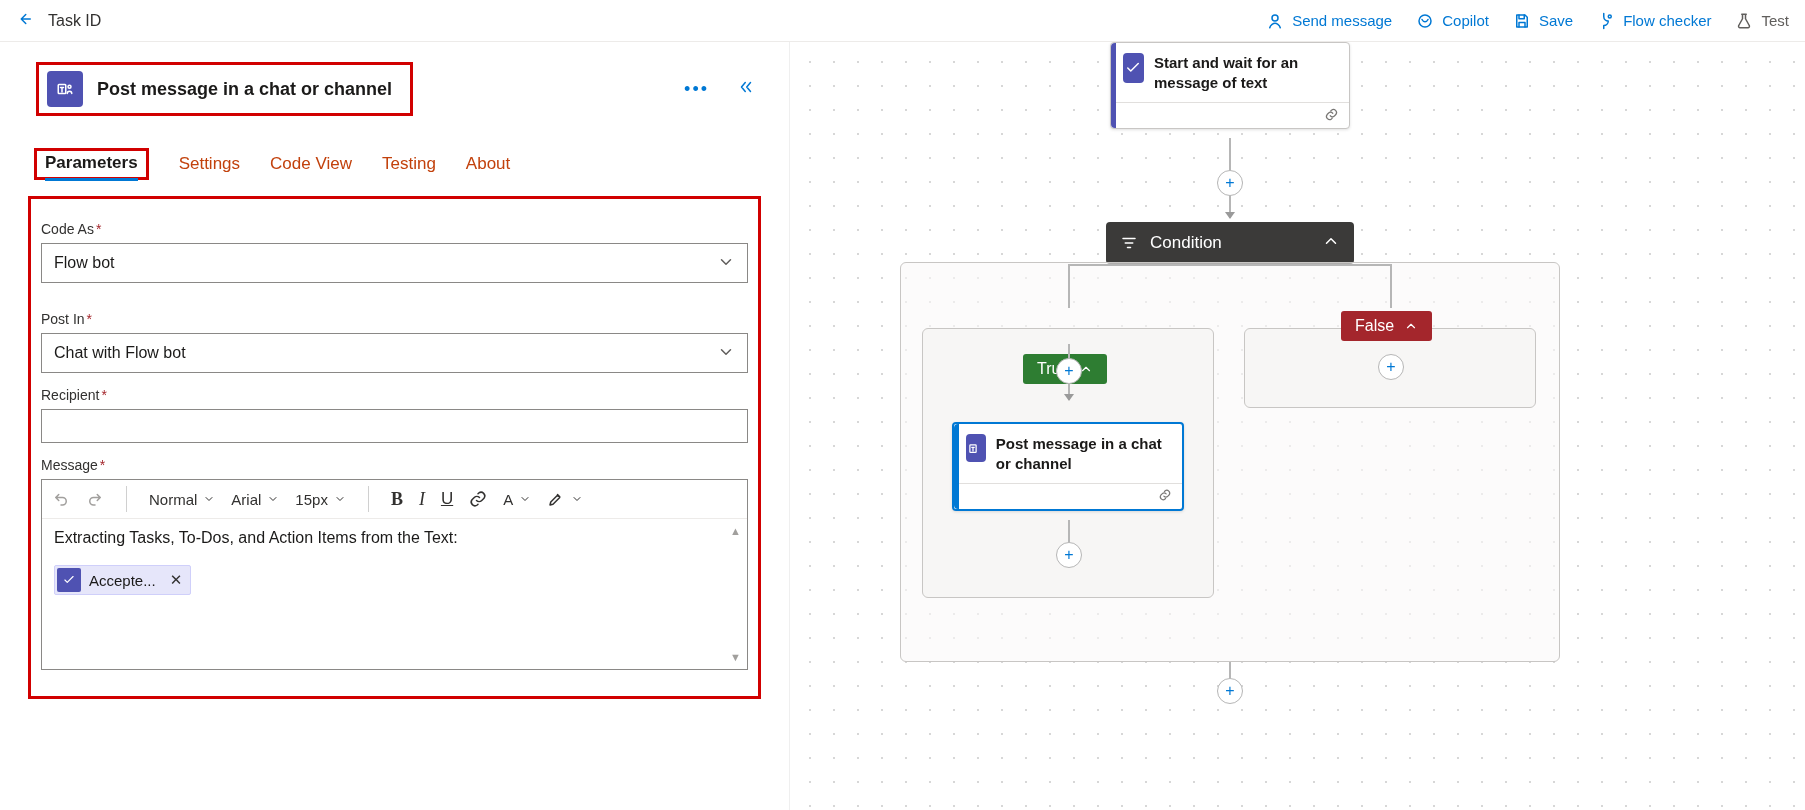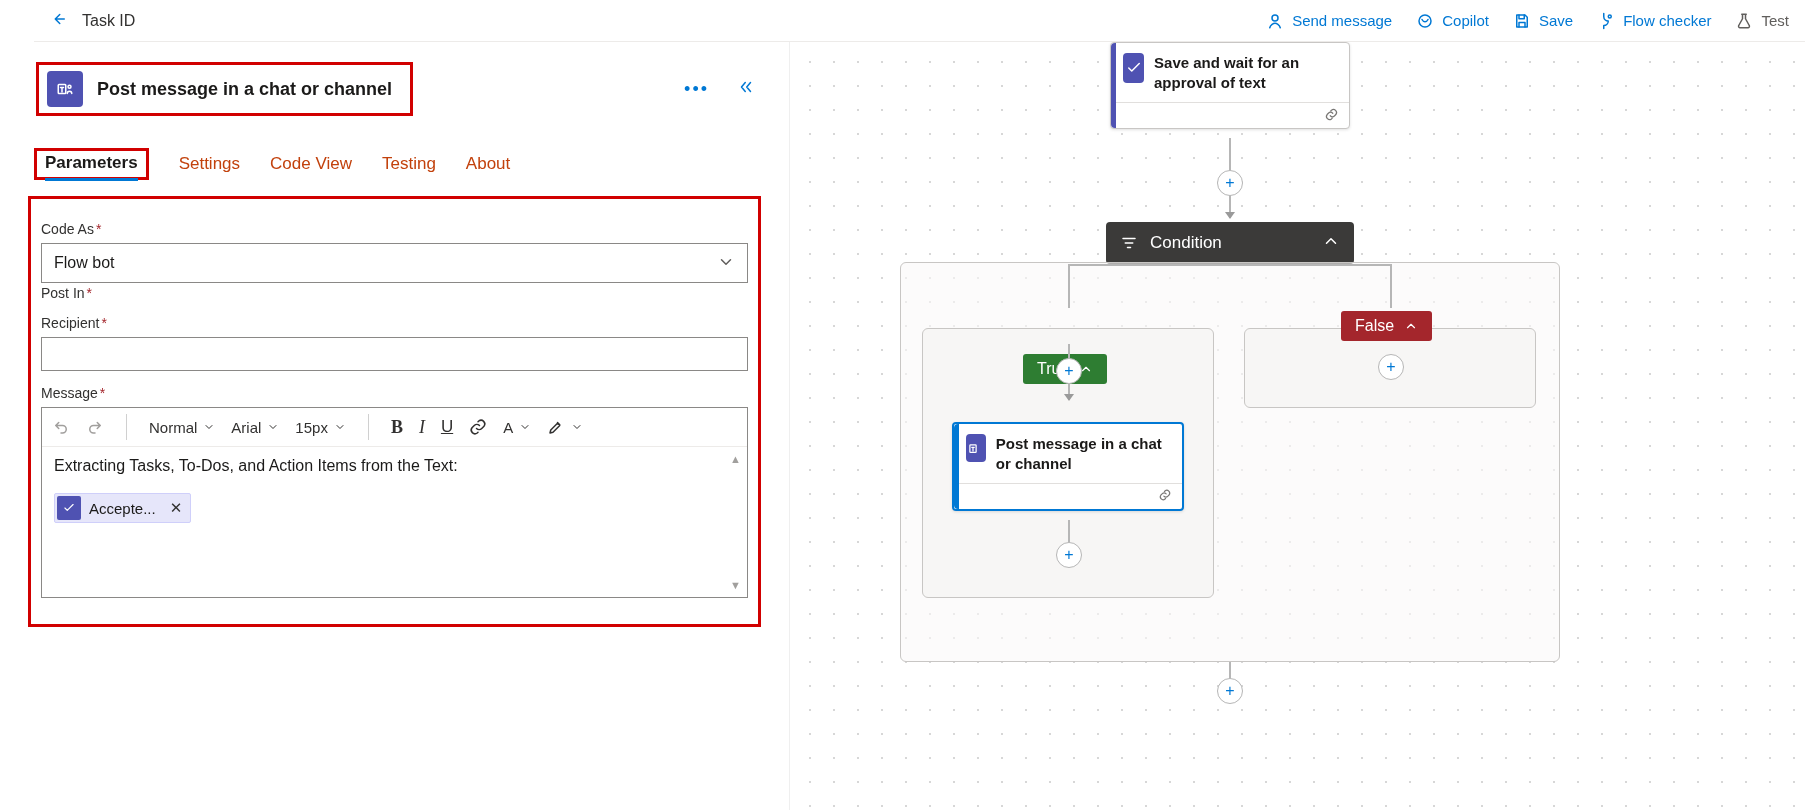--- a/index.html
+++ b/index.html
@@ -1,17 +1,17 @@
 <!DOCTYPE html>
 <html><head>
 <meta charset="utf-8">
 <style>
   * { box-sizing: border-box; font-family: "Segoe UI", Arial, sans-serif; }
   html,body { margin:0; padding:0; height:100%; width:1805px; background:#fff; color:#1b1a19; }
-  .top-bar { height:42px; display:flex; align-items:center; border-bottom:1px solid #edebe9; padding:0 16px;margin-left:34px; }
+  .top-bar { height:42px; display:flex; align-items:center; border-bottom:1px solid #edebe9; padding:0 16px; }
   .top-left { display:flex; align-items:center; gap:14px; }
   .back-icon { color:#0078d4; cursor:pointer; }
   .breadcrumb-title { font-size:16px; color:#323130; }
   .top-right { margin-left:auto; display:flex; align-items:center; gap:24px; }
   .top-action { display:flex; align-items:center; gap:8px; color:#0078d4; font-size:15px; cursor:pointer; }
   .top-action.gray { color:#605e5c; }
   .content { display:flex; height:calc(100% - 42px); }
   .left-panel { width:790px; padding:10px 28px 10px 28px; position:relative; border-right:1px solid #efefef;}
   .right-panel { flex:1; position:relative; background:#fff; overflow:hidden;}
   .dot-grid { position:absolute; inset:0; background-image:radial-gradient(#d7d7d7 1px, transparent 1px); background-size:24px 24px; background-position:8px 8px;}
@@ -163,22 +163,30 @@
       </div>
       <div class="select-box">
         <span>Flow bot</span>
         <span class="chevron-down">
           <svg class="ic" viewBox="0 0 24 24">
               <path d="M6 9l6 6 6-6"></path>
             </svg>
         </span>
       </div>
 
-      <div class="field-label" style="margin-top:2px">
+      <div class="field-label" style="margin-top:28px">
         <span>Post In</span><span class="req">*</span>
+      </div>
+      <div class="select-box">
+        <span>Chat with Flow bot</span>
+        <span class="chevron-down">
+          <svg class="ic" viewBox="0 0 24 24">
+              <path d="M6 9l6 6 6-6"></path>
+            </svg>
+        </span>
       </div>
 
       <div class="field-label" style="margin-top:14px">
         <span>Recipient</span><span class="req">*</span>
       </div>
       <input class="text-input" value="" style="">
 
       <div class="field-label" style="margin-top:14px">
         <span>Message</span><span class="req">*</span>
       </div>
@@ -258,21 +266,21 @@
     <div class="canvas">
 
       <div class="flow-card" style="left:320px; top:0; width:240px;">
         <div class="approval-leftbar"></div>
         <div class="card-head">
           <div class="approval-icon">
               <svg class="ic" style="stroke:#fff" viewBox="0 0 24 24">
                 <path d="M5 12l4 4L19 6"></path>
               </svg>
             </div>
-          <div style="font-weight:600; font-size:15px; line-height:1.3">Save and wait for an approval of text</div>
+          <div style="font-weight:600; font-size:15px; line-height:1.3">Start and wait for an message of text</div>
         </div>
         <div class="card-foot">
             <span><svg class="ic" style="width:15px;height:15px" viewBox="0 0 24 24">
                 <path d="M10 14a5 5 0 0 0 7 0l2-2a5 5 0 0 0-7-7l-1 1M14 10a5 5 0 0 0-7 0l-2 2a5 5 0 0 0 7 7l1-1"></path>
               </svg></span>
           </div>
       </div>
 
       <div class="line arrow-down" style="left:439px; top:96px; width:2px; height:80px;"></div>
       <div class="plus-btn" style="left:427px; top:128px;">+</div>

